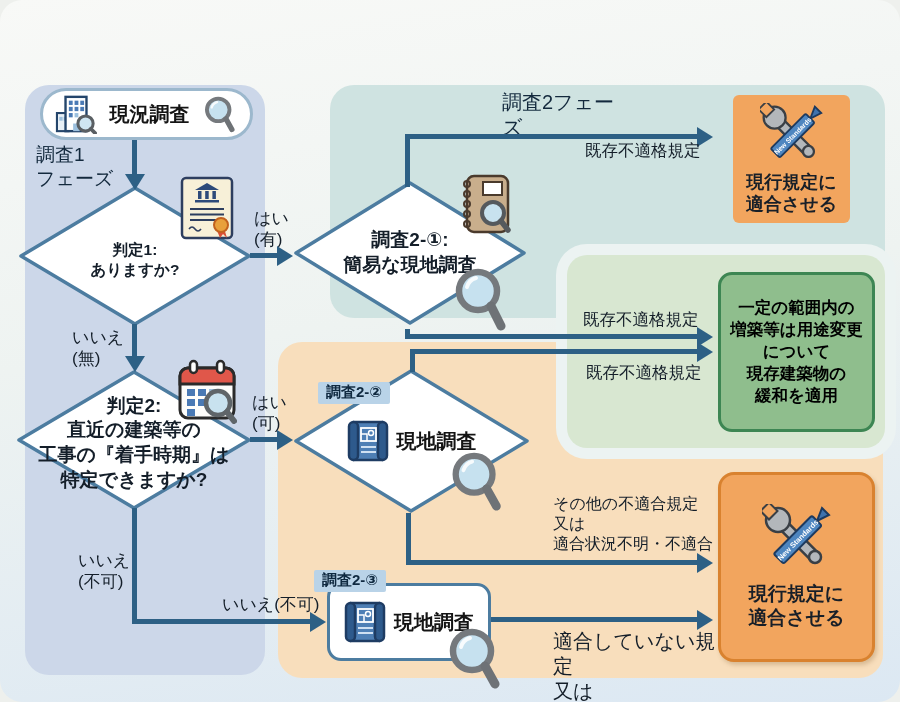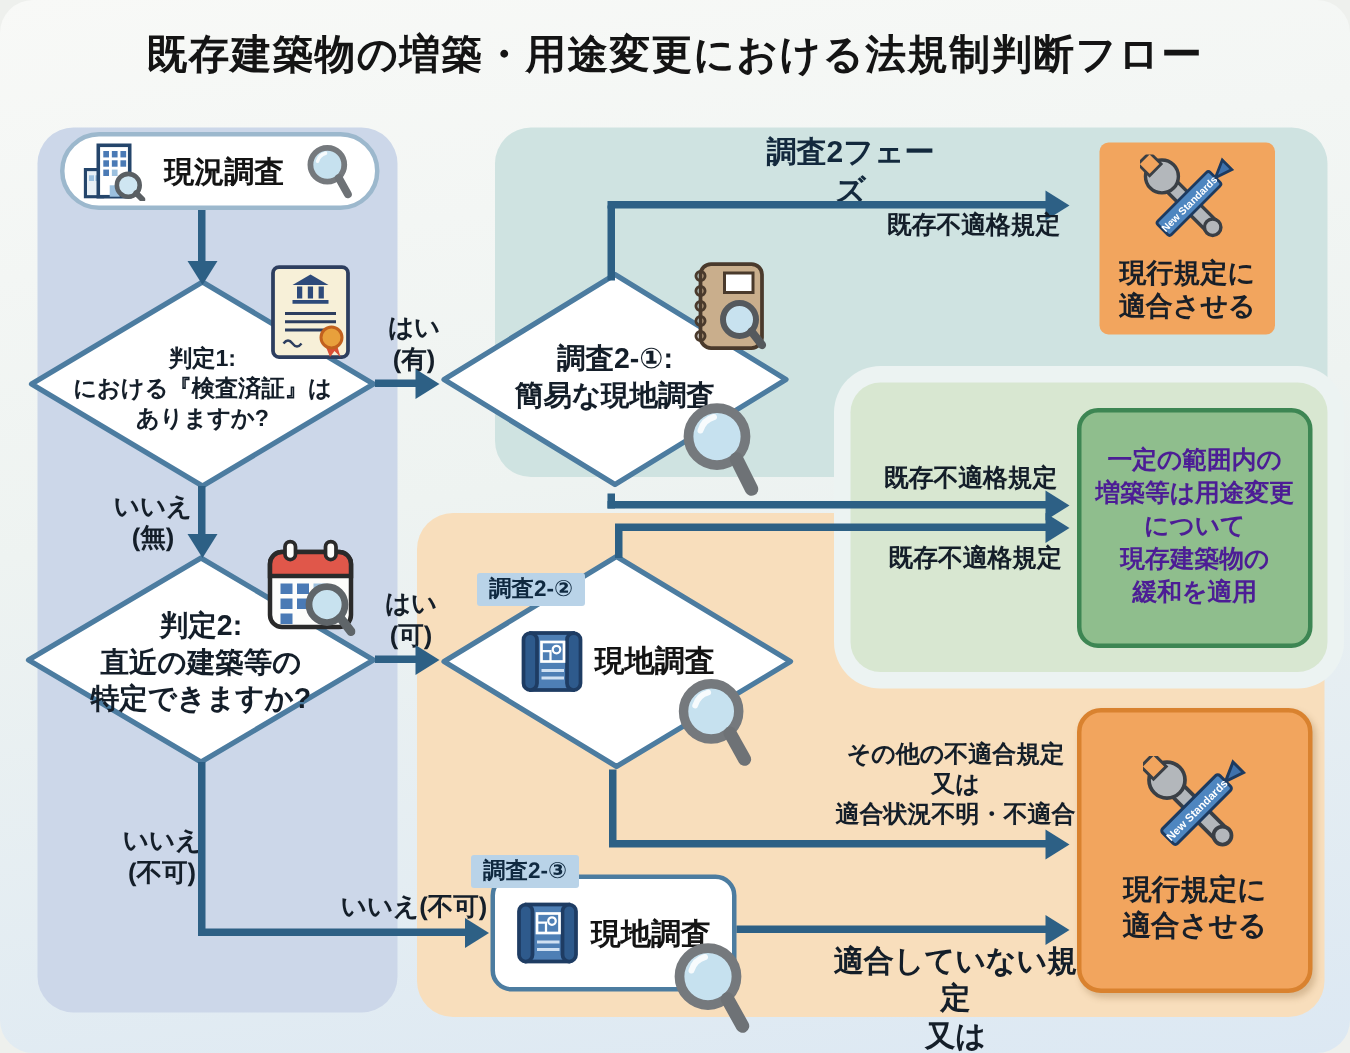--- a/index.html
+++ b/index.html
@@ -16,49 +16,48 @@
                  border-radius:20px; box-shadow:0 0 0 11px #ecf3f2; z-index:2; }
   .ln { position:absolute; background:#2d6085; z-index:5; }
   .ah { position:absolute; width:0; height:0; z-index:5; }
   .ah-r { border-top:10px solid transparent; border-bottom:10px solid transparent; border-left:16px solid #2d6085; }
   .ah-d { border-left:10px solid transparent; border-right:10px solid transparent; border-top:16px solid #2d6085; }
   .diamond { position:absolute; z-index:4; }
   .diamond svg.dshape { position:absolute; left:0; top:0; }
   .dtext { position:absolute; left:0; top:0; right:0; bottom:0; display:flex; flex-direction:column;
            align-items:center; justify-content:center; font-weight:800; color:#141e29;
            text-align:center; line-height:1.3; }
-  .lbl { position:absolute; font-weight:700; color:#141e29; text-align:center; line-height:1.25; z-index:5; }
+  .lbl { position:absolute; font-weight:400; color:#141e29; text-align:left; line-height:1.25; z-index:5; }
   .phase-lbl { font-size:19px; color:#13293d; }
   .chip { position:absolute; background:#b9d3e8; color:#0f2940; font-weight:800; font-size:15px;
           padding:1px 8px 2px; border-radius:2px; z-index:7; white-space:nowrap; }
   .icon { position:absolute; z-index:6; }
   .node-box { position:absolute; display:flex; align-items:center; justify-content:center; z-index:4; }
   #genkyo-box { left:40px; top:88px; width:213px; height:52px; background:#ffffff;
                 border:3px solid #9cb8cd; border-radius:26px; gap:8px; padding:0 12px;
                 justify-content:space-between; }
   #genkyo-box .gk-label { font-size:20px; font-weight:800; color:#141414; }
   #green-box { left:718px; top:272px; width:157px; height:160px; background:#8fbe8d;
                border:3px solid #3d8653; border-radius:14px; flex-direction:column;
-               font-size:16.5px; font-weight:800; color:#4c1d95; line-height:1.33; text-align:center; }
+               font-size:16.5px; font-weight:800; color:#000000; line-height:1.33; text-align:center; }
   .orange-box { background:#f2a55e; flex-direction:column; font-weight:800; color:#181f28;
                 text-align:center; line-height:1.25; }
   #orange-top { left:733px; top:95px; width:117px; height:128px; font-size:18px; border-radius:6px; }
   #orange-bottom { left:718px; top:472px; width:157px; height:190px; font-size:19px;
                    border:3px solid #d9822f; border-radius:16px; box-shadow:2px 3px 4px rgba(120,80,30,.25); }
   #chosa23-box { left:327px; top:583px; width:164px; height:78px; background:#ffffff;
                  border:3px solid #4c7ca0; border-radius:14px; gap:8px; }
   .ghost-row { display:flex; align-items:center; gap:8px; }
   .node-label-lg { font-size:20px; font-weight:800; color:#141414; }
 </style>
 </head>
 <body>
 
 <div class="page">
 
-  <div class="title">既存建築物の増築・用途変更における法規制判断フロー</div>
 
   <div class="panel" id="panel-left"></div>
   <div class="panel" id="panel-teal"></div>
   <div class="panel" id="panel-peach"></div>
   <div class="panel" id="panel-green"></div>
 
   <div class="node-box" id="genkyo-box">
     <svg class="" width="42" height="40" viewBox="0 0 44 42">
       <rect x="2" y="20" width="12" height="19" fill="#e8f0f6" stroke="#24456b" stroke-width="2.2"></rect>
       <rect x="4.5" y="24" width="3.5" height="4" fill="#9cc0de"></rect>
@@ -77,32 +76,35 @@
       <line x1="37.5" y1="36.5" x2="42" y2="41" stroke="#5a5f63" stroke-width="4" stroke-linecap="round"></line>
     </svg>
     <span class="gk-label">現況調査</span>
     <svg width="36" height="38" viewBox="0 0 54 64">
       <circle cx="24" cy="25" r="19" fill="#c6e1ef" stroke="#75797d" stroke-width="6.5"></circle>
       <path d="M13 21 a13 13 0 0 1 9 -9" stroke="#ffffff" stroke-width="4" fill="none" opacity=".85" stroke-linecap="round"></path>
       <line x1="37" y1="40" x2="47" y2="58" stroke="#6e7276" stroke-width="9" stroke-linecap="round"></line>
     </svg>
   </div>
 
+  <div class="lbl phase-lbl" style="left:36px; top:143px; width:92px;">
+    <div>調査1</div>
+    <div>フェーズ</div>
+  </div>
   <div class="lbl phase-lbl" style="left:502px; top:90px; width:130px; font-size:20px;">調査2フェーズ</div>
 
   <div class="ln" style="left:132px; top:140px; width:5px; height:36px;"></div>
   <div class="ah ah-d" style="left:125px; top:174px;"></div>
 
   <div class="diamond" style="left:18px; top:186px; width:234px; height:140px;">
     <svg class="dshape" width="234" height="140" viewBox="0 0 234 140">
       <polygon points="117,2 231,70 117,138 3,70" fill="#ffffff" stroke="#4c7ca0" stroke-width="3.5" stroke-linejoin="round"></polygon>
     </svg>
     <div class="dtext" style="font-size:15.5px; padding-top:8px;">
       <div>判定1:</div>
-      <div>における『検査済証』は</div>
       <div>ありますか?</div>
     </div>
   </div>
 
   <svg class="icon" style="left:180px; top:176px;" width="54" height="64" viewBox="0 0 54 64">
     <rect x="2" y="2" width="50" height="60" rx="4" fill="#f7f0d8" stroke="#2d3e5f" stroke-width="2.5"></rect>
     <polygon points="27,7 39,14 15,14" fill="#2d4a7a"></polygon>
     <rect x="18" y="15" width="3.5" height="8" fill="#2d4a7a"></rect>
       <rect x="25.2" y="15" width="3.5" height="8" fill="#2d4a7a"></rect>
       <rect x="32.4" y="15" width="3.5" height="8" fill="#2d4a7a"></rect>
@@ -212,20 +214,21 @@
     <line x1="50" y1="54" x2="57" y2="63" stroke="#5f6569" stroke-width="6" stroke-linecap="round"></line>
   </svg>
 
   <div class="diamond" style="left:16px; top:370px; width:236px; height:140px;">
     <svg class="dshape" width="236" height="140" viewBox="0 0 236 140">
       <polygon points="118,2 233,70 118,138 3,70" fill="#ffffff" stroke="#4c7ca0" stroke-width="3.5" stroke-linejoin="round"></polygon>
     </svg>
     <div class="dtext" style="font-size:19px; padding-top:6px;">
       <div>判定2:</div>
       <div>直近の建築等の</div>
+      <div>工事の『着手時期』は</div>
       <div>特定できますか?</div>
     </div>
   </div>
 
   <div class="lbl" style="left:252px; top:392px; width:44px; font-size:17px;">
     <div>はい</div>
     <div>(可)</div>
   </div>
   <div class="ln" style="left:250px; top:437px; width:28px; height:5px;"></div>
   <div class="ah ah-r" style="left:277px; top:429.5px;"></div>

